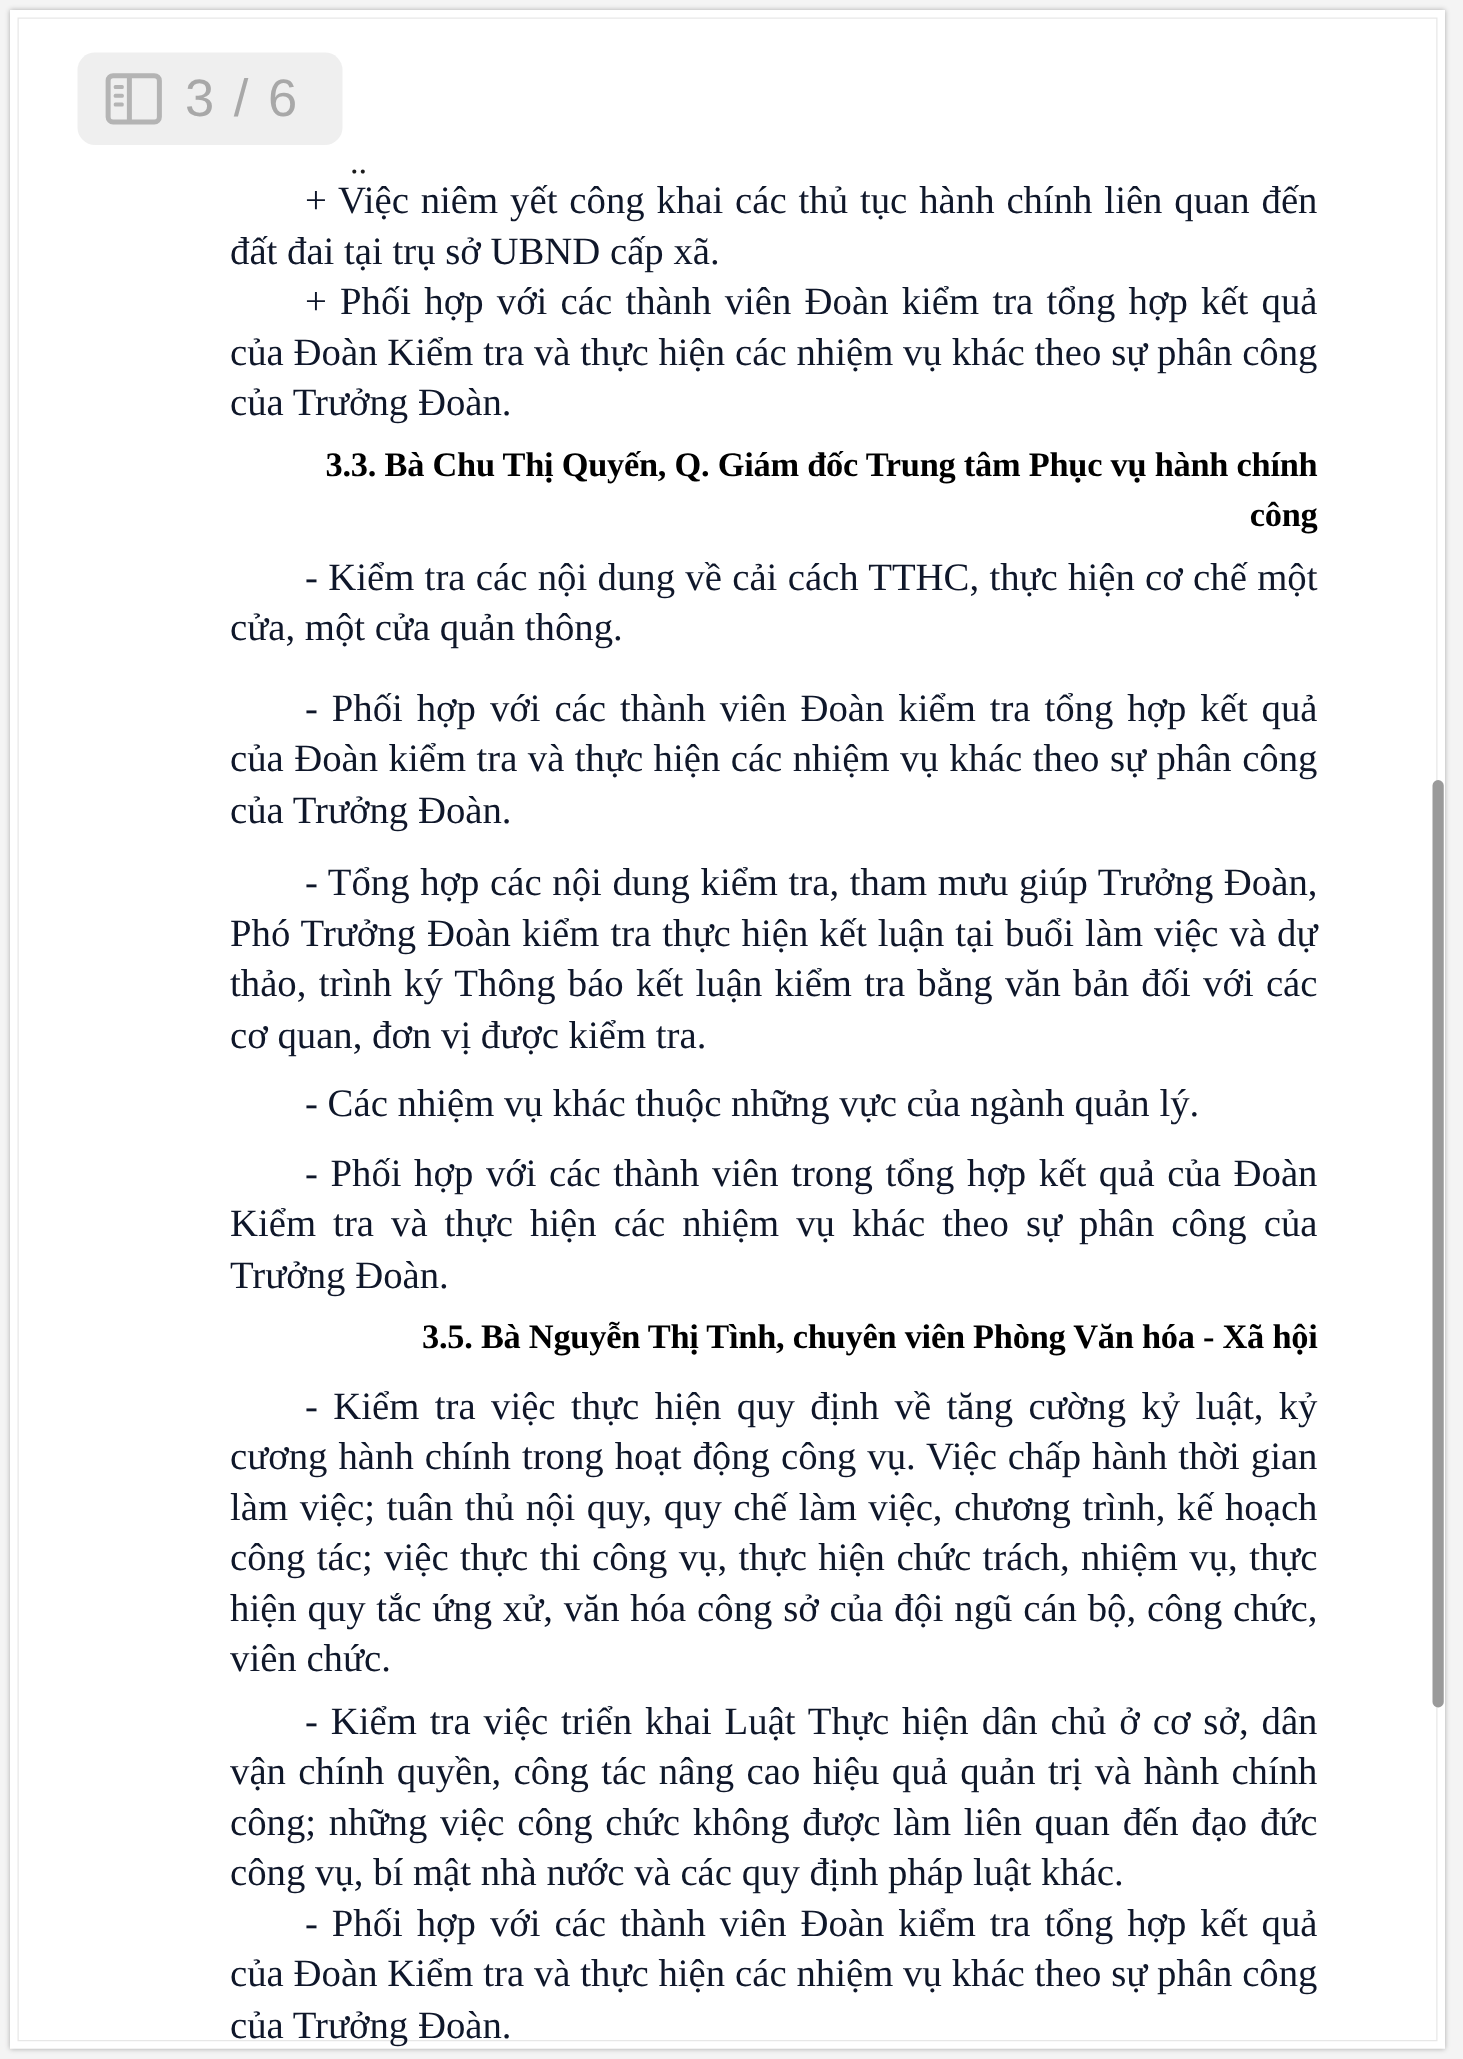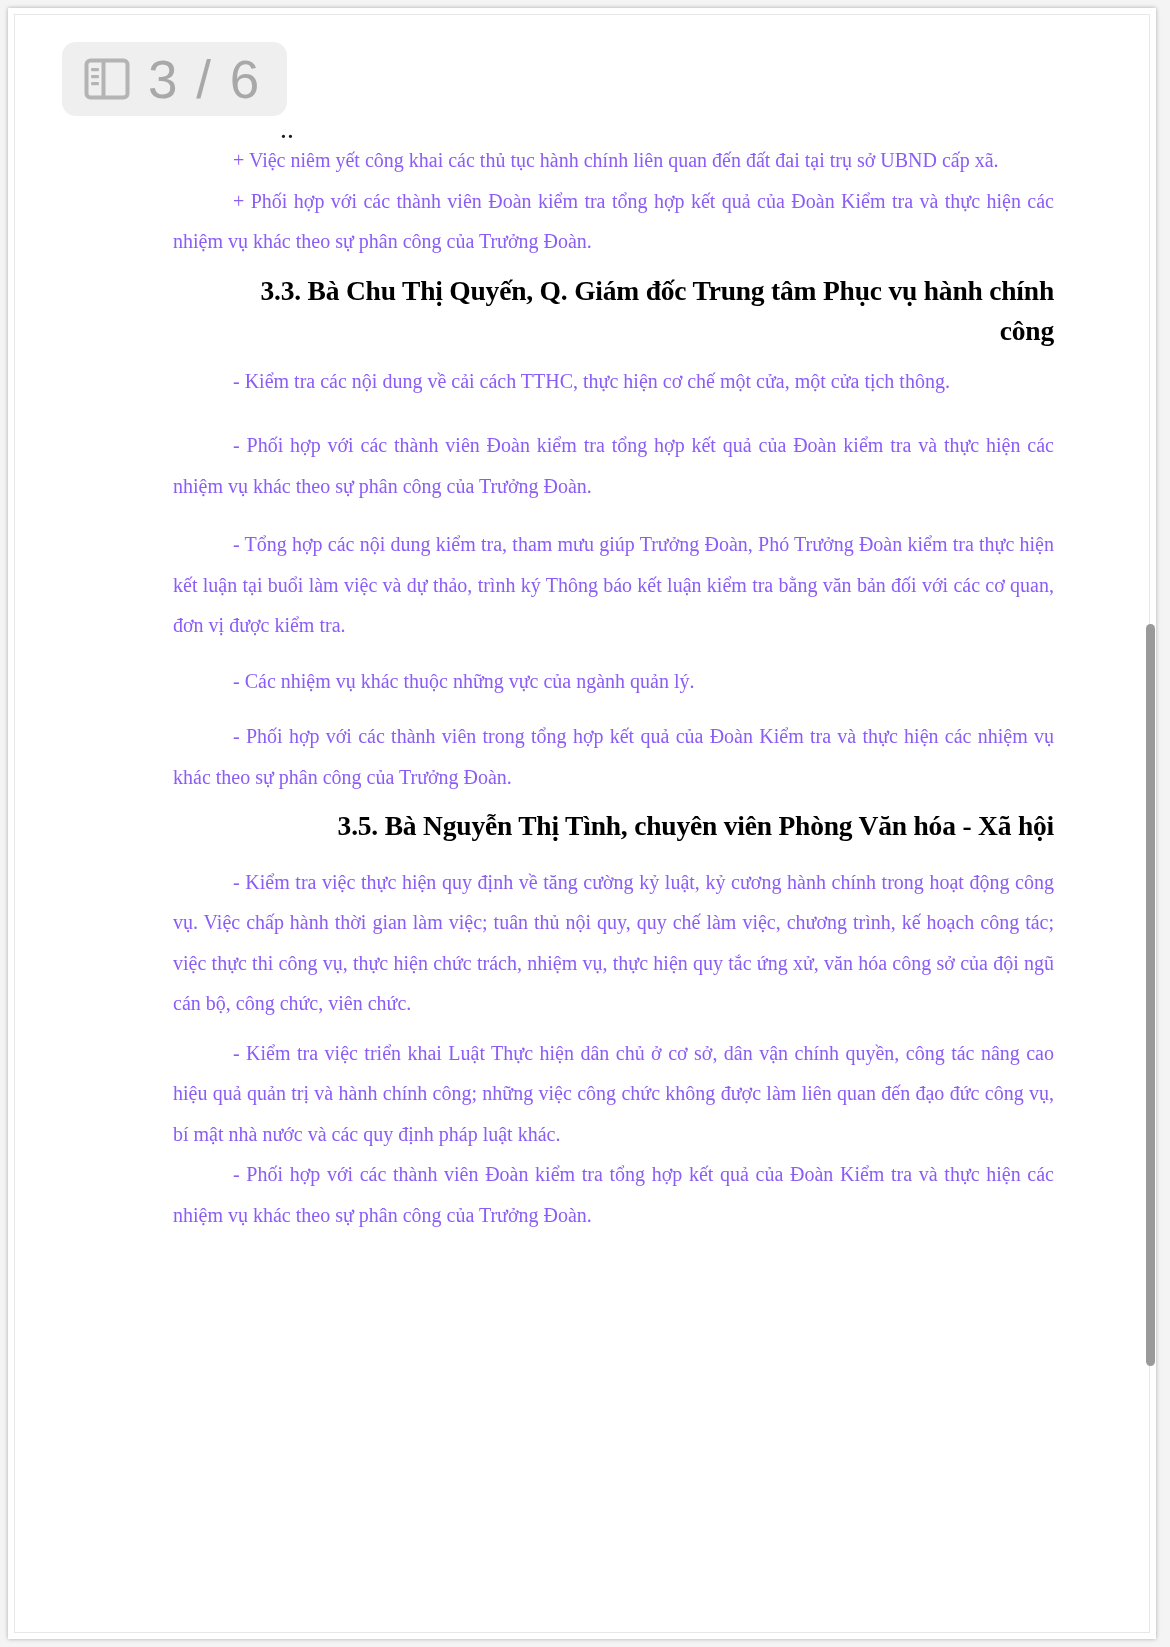--- a/index.html
+++ b/index.html
@@ -44,26 +44,26 @@
 
   #doc-body {
     position: absolute;
     left: 160px;
     top: 112px;
     width: 886px;
   }
 
   
   .para {
-    font-size: 20px;
+    font-size: 31px;
     line-height: 40.5px;
-    color: #8b5cf6;
+    color: #0f172a;
     text-align: justify;
     text-justify: inter-word;
-    margin: 0 0 0 5px;
+    margin: 0 0 0 16px;
     text-indent: 60px;
     -webkit-font-smoothing: none;
   }
 
   .heading {
     font-size: 27.5px;
     line-height: 40.5px;
     font-weight: bold;
     color: #000;
     text-indent: 66px;
@@ -104,21 +104,21 @@
     z-index: 40;
   }
   #page-chip .chip-icon {
     width: 46px;
     height: 42px;
     position: relative;
     flex: none;
   }
   #page-chip .chip-icon svg { display: block; }
   #page-chip .chip-text {
-    font-size: 53px;
+    font-size: 42px;
     line-height: 1;
     color: #a8a8a8;
     font-weight: 400;
     letter-spacing: 2px;
     white-space: nowrap;
   }
 
   
   #scrollbar-track {
     position: absolute;
@@ -151,21 +151,21 @@
       <div class="stray-frag">..</div>
 
       <p class="para">+ Việc niêm yết công khai các thủ tục hành chính liên quan đến đất đai tại trụ sở UBND cấp xã.</p>
 
       <p class="para">+ Phối hợp với các thành viên Đoàn kiểm tra tổng hợp kết quả của Đoàn Kiểm tra và thực hiện các nhiệm vụ khác theo sự phân công của Trưởng Đoàn.</p>
 
       <div class="spacer-sm"></div>
       <p class="heading">3.3. Bà Chu Thị Quyến, Q. Giám đốc Trung tâm Phục vụ hành chính công</p>
       <div class="spacer-sm"></div>
 
-      <p class="para">- Kiểm tra các nội dung về cải cách TTHC, thực hiện cơ chế một cửa, một cửa tịch thông.</p>
+      <p class="para">- Kiểm tra các nội dung về cải cách TTHC, thực hiện cơ chế một cửa, một cửa quản thông.</p>
 
       <div class="spacer-sm"></div>
 
       <div class="spacer-md"></div>
       <p class="para">- Phối hợp với các thành viên Đoàn kiểm tra tổng hợp kết quả của Đoàn  kiểm tra và thực hiện các nhiệm vụ khác theo sự phân công của Trưởng Đoàn.</p>
 
       <div class="spacer-sm"></div>
       <div class="spacer-sm"></div>
 
 

